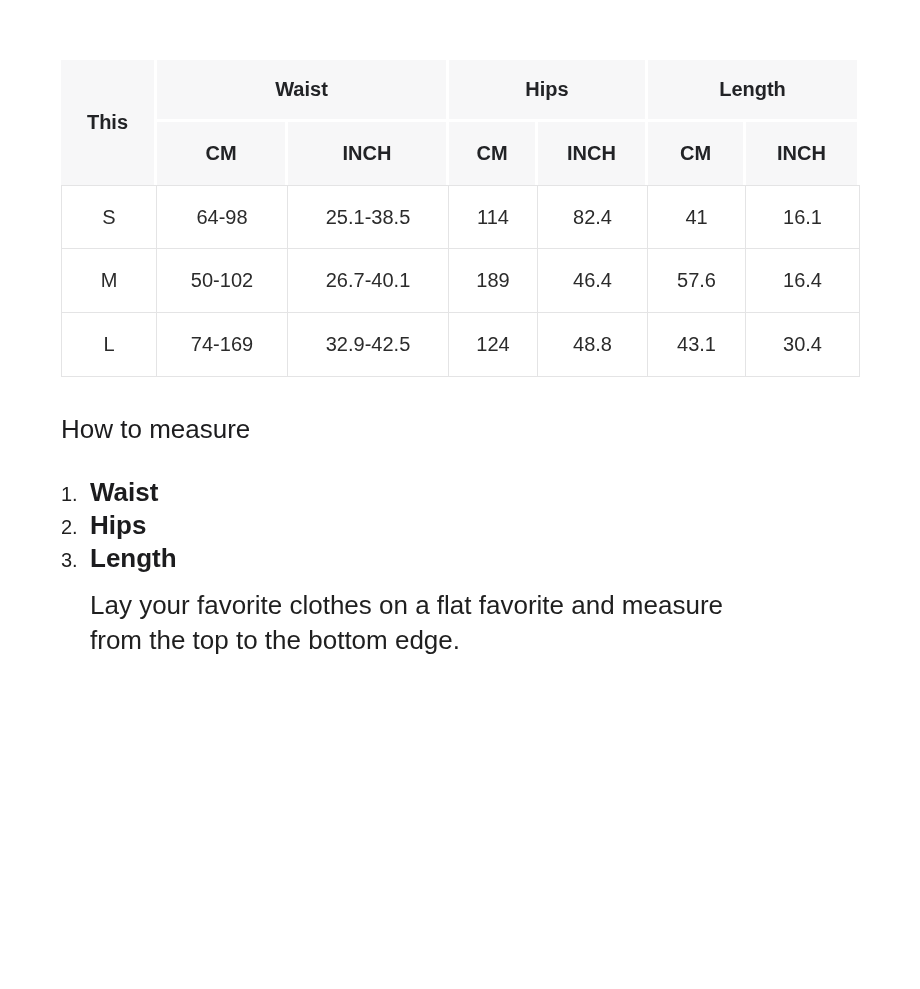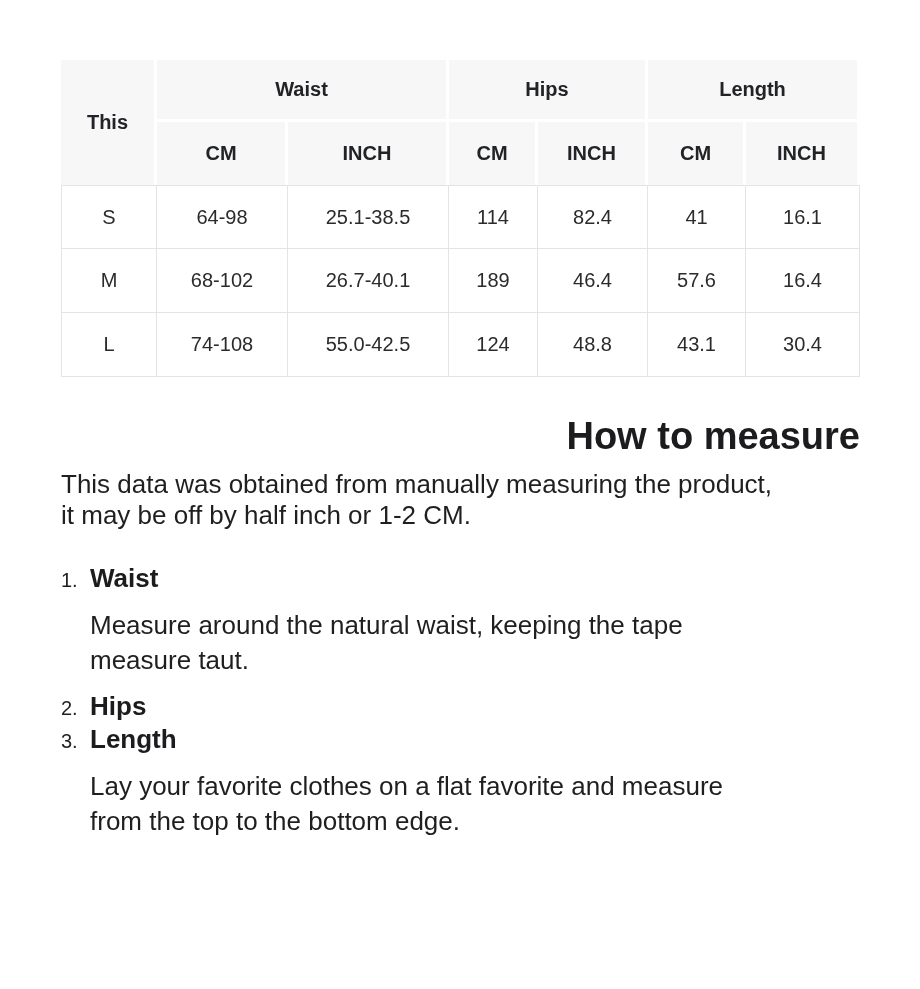--- a/index.html
+++ b/index.html
@@ -47,26 +47,25 @@
     background: #ffffff;
     color: #2b2b2b;
     border-right: 1px solid #e4e4e5;
     border-bottom: 1px solid #e4e4e5;
   }
   table.size-chart tbody td:first-child { border-left: 1px solid #e4e4e5; }
   table.size-chart tbody tr:first-child td { border-top: 1px solid #e4e4e5; }
 
   
   h2.howto-heading {
-    font-size: 38px;
+    font-size: 26px;
     line-height: 1.2;
-    font-weight: 700;
+    font-weight: 400;
     margin: 37px 0 0 0;
     color: #1c1c1e;
-    text-align: right;
   }
   p.howto-intro {
     font-size: 26px;
     line-height: 31px;
     margin: 9px 0 0 0;
     white-space: pre-line;
     color: #1f1f1f;
   }
   ol.measure-list {
     list-style: none;
@@ -135,52 +134,48 @@
         <td>S</td>
         <td>64-98</td>
         <td>25.1-38.5</td>
         <td>114</td>
         <td>82.4</td>
         <td>41</td>
         <td>16.1</td>
       </tr>
       <tr>
         <td>M</td>
-        <td>68-102</td>
+        <td>50-102</td>
         <td>26.7-40.1</td>
         <td>189</td>
         <td>46.4</td>
         <td>57.6</td>
         <td>16.4</td>
       </tr>
       <tr>
         <td>L</td>
-        <td>74-108</td>
-        <td>55.0-42.5</td>
+        <td>74-169</td>
+        <td>32.9-42.5</td>
         <td>124</td>
         <td>48.8</td>
         <td>43.1</td>
         <td>30.4</td>
       </tr>
     </tbody>
   </table>
 
   <h2 class="howto-heading">How to measure</h2>
 
-  <p class="howto-intro">This data was obtained from manually measuring the product,
-it may be off by half inch or 1-2 CM.</p>
 
   <ol class="measure-list">
     <li>
       <div class="term-row">
         <span class="num">1.</span>
         <span class="term">Waist</span>
       </div>
-      <div class="item-desc">Measure around the natural waist, keeping the tape
-measure taut.</div>
     </li>
     <li>
       <div class="term-row">
         <span class="num">2.</span>
         <span class="term">Hips</span>
       </div>
     </li>
     <li>
       <div class="term-row">
         <span class="num">3.</span>

